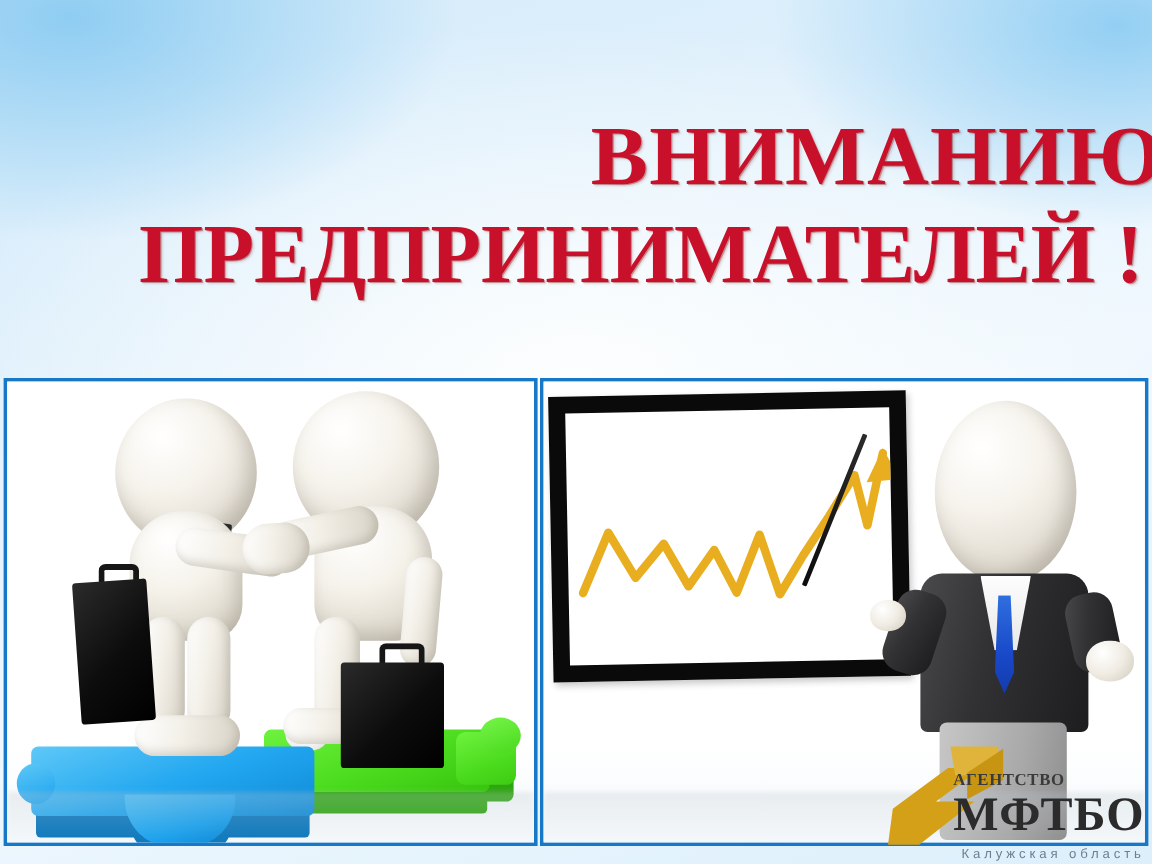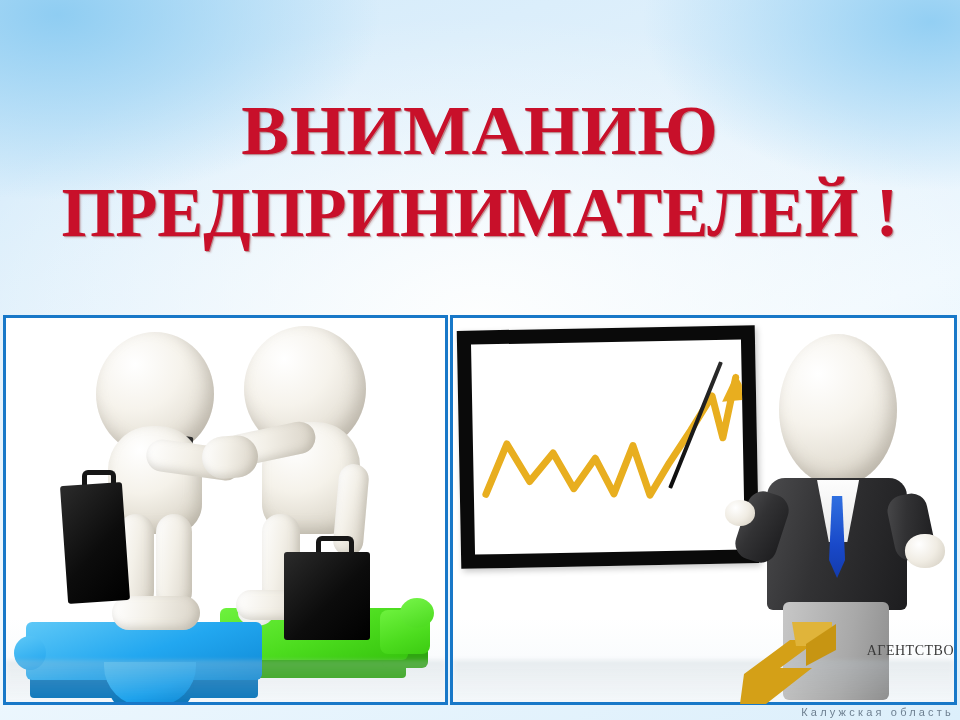--- a/index.html
+++ b/index.html
@@ -25,21 +25,21 @@
       radial-gradient(ellipse 760px 430px at 50% 44%, #fdfefe 0%, rgba(253,254,254,0) 70%),
       linear-gradient(160deg, #d2eafa 0%, #e4f2fc 38%, #eff8fe 58%, #dceffb 100%);
   }
 
   
   .title-block {
     position: absolute;
     left: 0;
     top: 96px;
     width: 960px;
-    text-align: center;
+    text-align: right;
     user-select: none;
   }
   .title-line {
     font-family: "Liberation Serif", "DejaVu Serif", serif;
     font-weight: bold;
     color: #c8102a;
     line-height: 1.0;
     white-space: nowrap;
     text-shadow:
        1px 1px 0 rgba(120,0,0,0.32),
@@ -187,21 +187,21 @@
   .logo-swoosh { position: absolute; left: 0; top: 6px; }
   .logo-text {
     position: absolute;
     right: 2px;
     top: 34px;
     text-align: left;
     line-height: 1;
   }
   .logo-agency {
     font-family: "Liberation Serif", serif;
-    font-weight: normal;
+    font-weight: bold;
     font-size: 14px;
     color: #3a3a3a;
     letter-spacing: 0.5px;
   }
   .logo-name {
     font-family: "Liberation Serif", serif;
     font-weight: bold;
     font-size: 40px;
     color: #2b2b2b;
     letter-spacing: 1px;
@@ -316,17 +316,18 @@
   </div>
 
   <div class="logo">
     <svg class="logo-swoosh" width="128" height="96" viewBox="0 0 128 96">
       <path d="M8 58 L54 24 L82 24 L44 52 L76 52 L30 88 L4 88 Z" fill="#d4a017"></path>
       <path d="M56 6 L96 6 L96 30 L60 30 Z" fill="#e0b43a"></path>
       <path d="M70 28 L100 8 L100 34 L70 50 Z" fill="#c79512"></path>
     </svg>
     <div class="logo-text">
       <div class="logo-agency">АГЕНТСТВО</div>
+      <div class="logo-name">МФТБО</div>
     </div>
     <div class="logo-region">Калужская область</div>
   </div>
 
 </div>
 
 </body></html>

